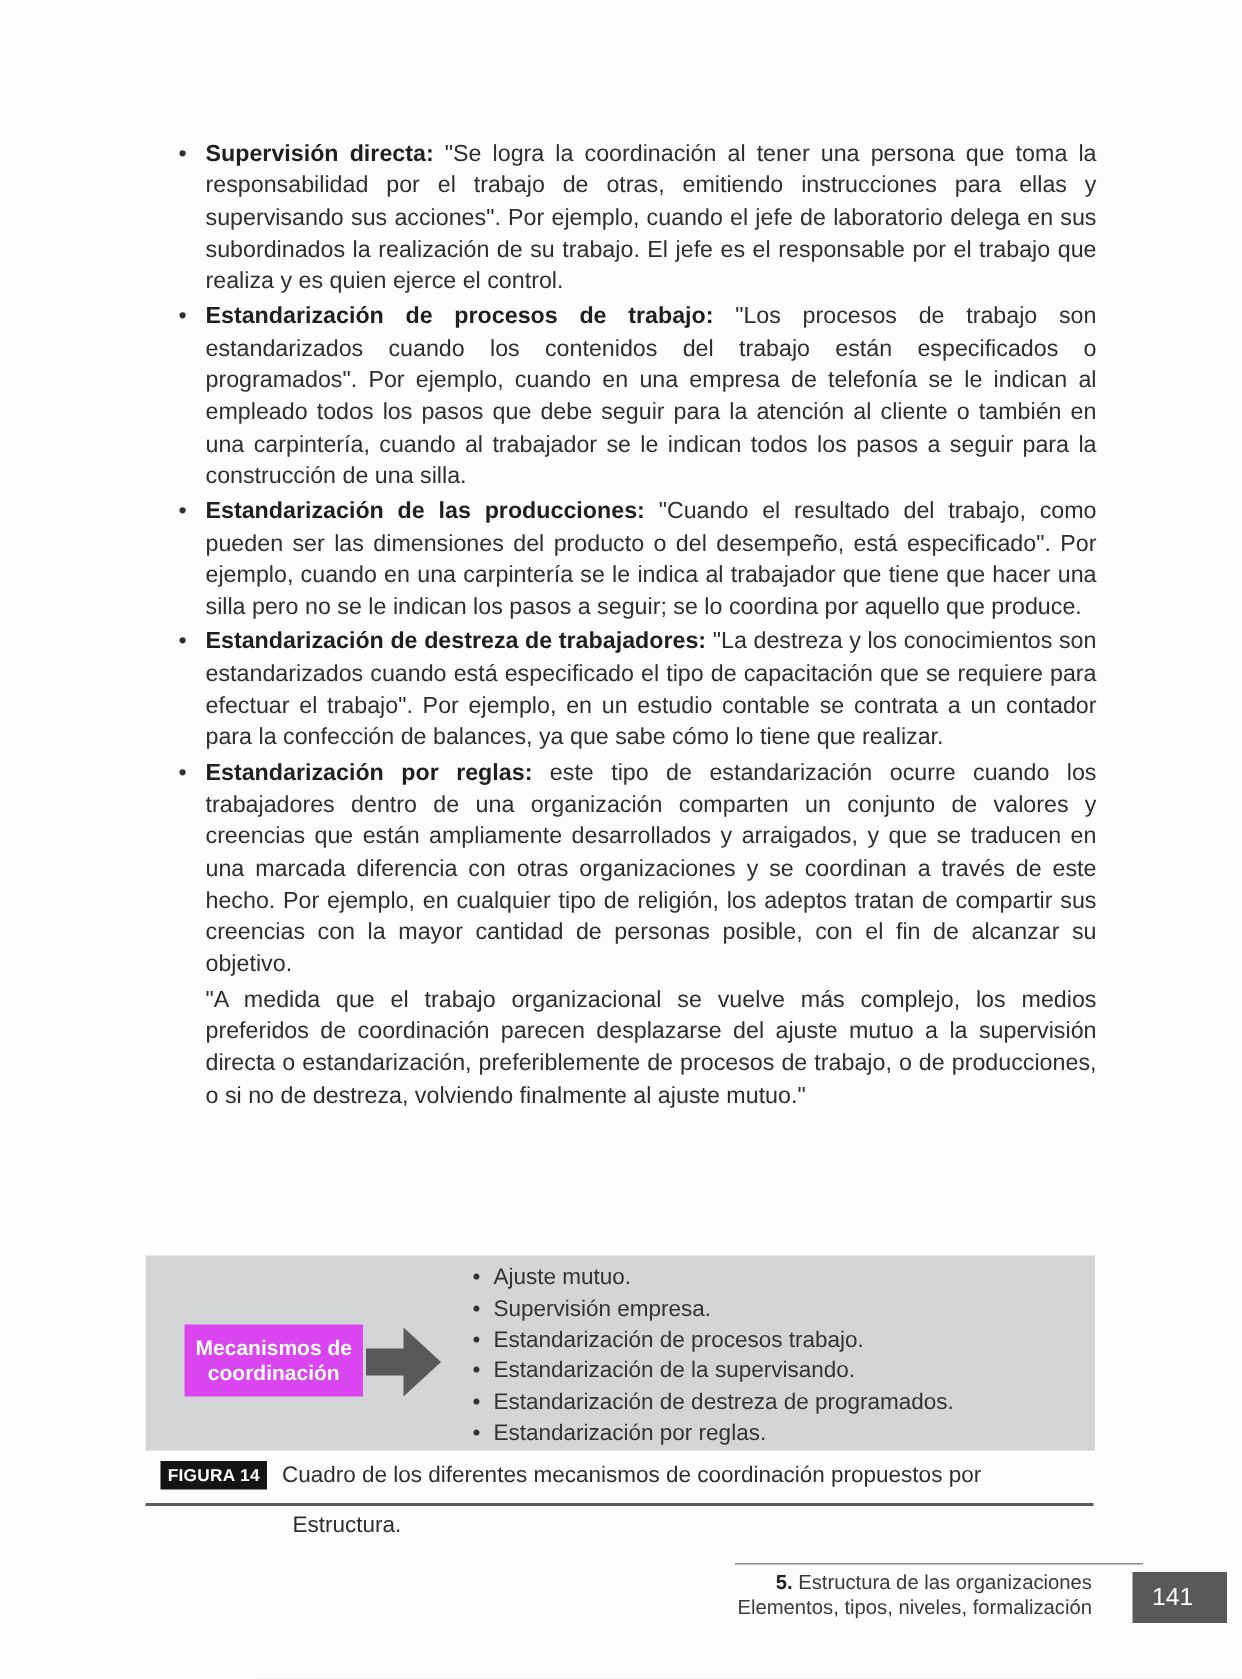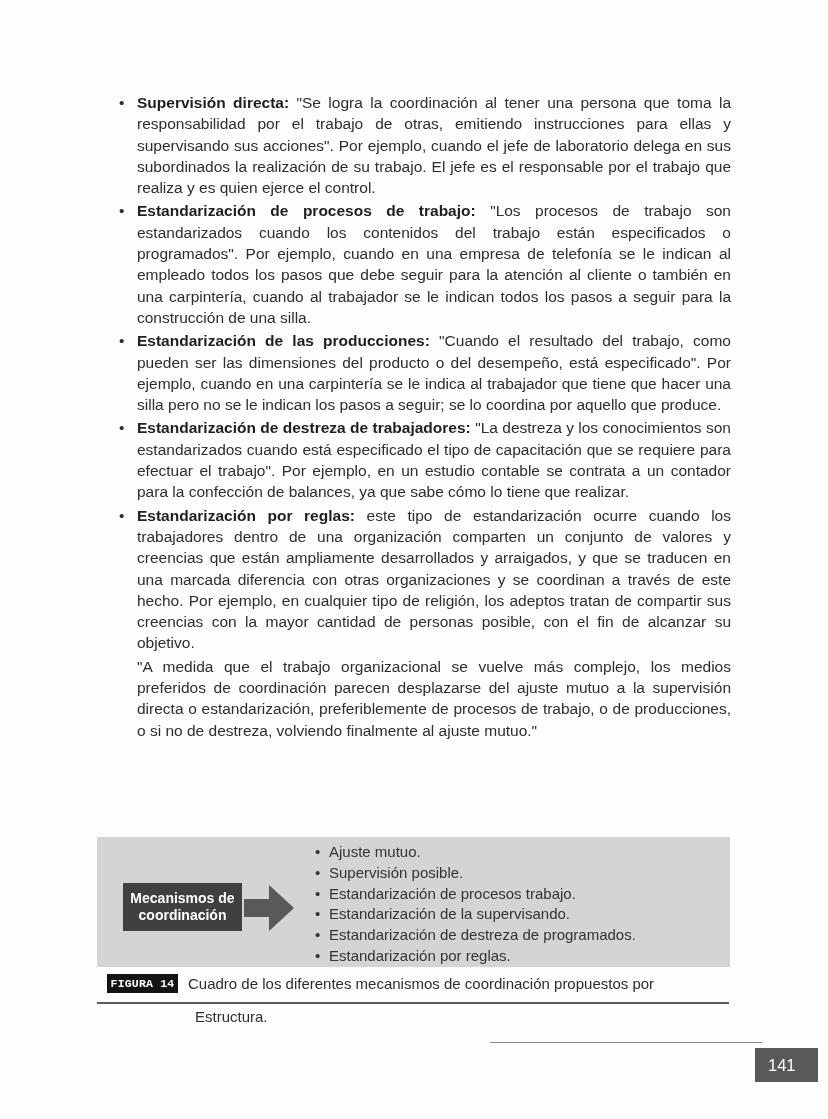--- a/index.html
+++ b/index.html
@@ -20,39 +20,39 @@
   .bullet-item b { color:#1f1f1f; }
   .quote-para { margin-left:40px; margin-top:1px; }
   .closing-para { margin-top:10px; }
 
   .figure-box {
     position:absolute; left:97px; top:837px; width:633px; height:130px;
     background:#d3d4d5;
   }
   .label-box {
     position:absolute; left:26px; top:46px; width:119px; height:48px;
-    background:#404040; color:#ffffff; font-weight:bold; font-size:14px;
+    background:#d946ef; color:#ffffff; font-weight:bold; font-size:14px;
     line-height:17px; text-align:center;
     display:flex; align-items:center; justify-content:center;
     padding:0 6px;
   }
   .arrow-shaft { position:absolute; left:147px; top:62px; width:30px; height:18px; background:#58595b; }
   .arrow-head {
     position:absolute; left:172px; top:48px; width:0; height:0;
     border-top:23px solid transparent; border-bottom:23px solid transparent;
     border-left:25px solid #58595b;
   }
   .figure-items { position:absolute; left:212px; top:5px; list-style:none; font-size:15px; line-height:20.8px; color:#333; }
   .figure-items li { position:relative; padding-left:20px; }
   .figure-items .marker { position:absolute; left:6px; top:0; }
 
   .figure-badge {
     position:absolute; left:107px; top:974px; width:71px; height:19px;
     background:#141414; color:#ffffff; font-weight:bold; font-size:11.5px;
-    display:flex; align-items:center; justify-content:center; letter-spacing:0.2px;font-family:Liberation Mono, monospace;
+    display:flex; align-items:center; justify-content:center; letter-spacing:0.2px;
   }
   .figure-caption { position:absolute; left:188px; top:975px; font-size:15px; color:#2e2e2e; }
   .caption-rule { position:absolute; left:97px; top:1002px; width:632px; height:2px; background:#5a5a5a; }
   .figure-caption2 { position:absolute; left:195px; top:1008px; font-size:15px; color:#2e2e2e; }
 
   .footer-rule { position:absolute; left:490px; top:1042px; width:272px; height:1px; background:#8a8a8a; }
   .footer-text {
     position:absolute; right:100px; top:1047px; width:320px;
     text-align:right; font-size:13.5px; line-height:16.5px; color:#3a3a3a;
   }
@@ -88,29 +88,33 @@
     </ul>
     <p class="quote-para">"A medida que el trabajo organizacional se vuelve más complejo, los medios preferidos de coordinación parecen desplazarse del ajuste mutuo a la supervisión directa o estandarización, preferiblemente de procesos de trabajo, o de producciones, o si no de destreza, volviendo finalmente al ajuste mutuo."</p>
   </div>
 
   <div class="figure-box">
     <div class="label-box">Mecanismos de coordinación</div>
     <div class="arrow-shaft"></div>
     <div class="arrow-head"></div>
     <ul class="figure-items">
       <li><span class="marker">•</span><span>Ajuste mutuo.</span></li>
-      <li><span class="marker">•</span><span>Supervisión posible.</span></li>
+      <li><span class="marker">•</span><span>Supervisión empresa.</span></li>
       <li><span class="marker">•</span><span>Estandarización de procesos trabajo.</span></li>
       <li><span class="marker">•</span><span>Estandarización de la supervisando.</span></li>
       <li><span class="marker">•</span><span>Estandarización de destreza de programados.</span></li>
       <li><span class="marker">•</span><span>Estandarización por reglas.</span></li>
     </ul>
   </div>
 
   <div class="figure-badge">FIGURA 14</div>
   <div class="figure-caption">Cuadro de los diferentes mecanismos de coordinación propuestos por</div>
   <div class="caption-rule"></div>
   <div class="figure-caption2">Estructura.</div>
 
   <div class="footer-rule"></div>
+  <div class="footer-text">
+    <div><b>5.</b><span> Estructura de las organizaciones</span></div>
+    <div>Elementos, tipos, niveles, formalización</div>
+  </div>
   <div class="page-badge">141</div>
 
 </div>
 
 </body></html>

